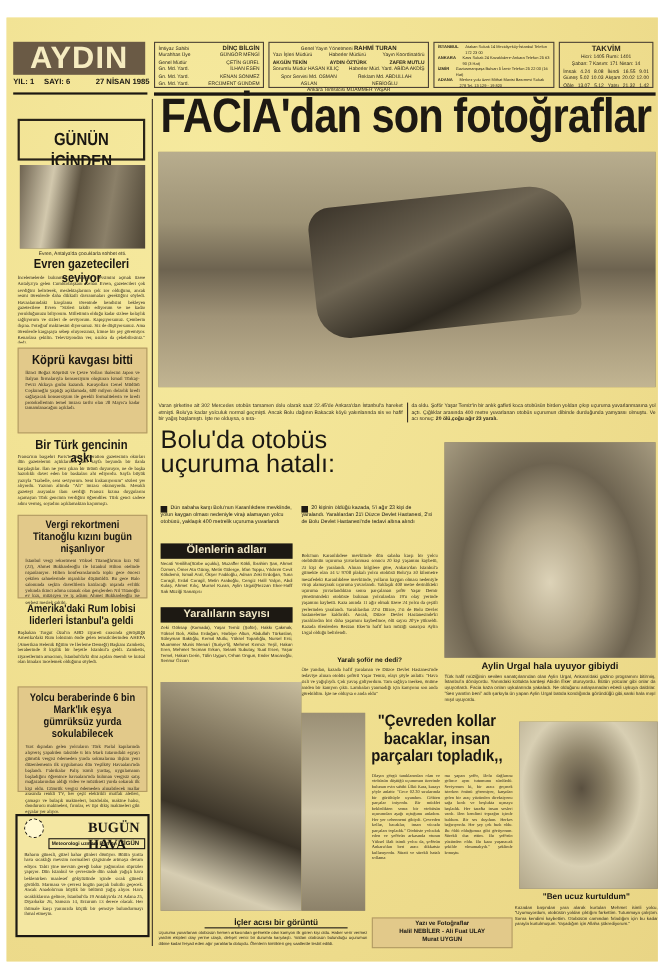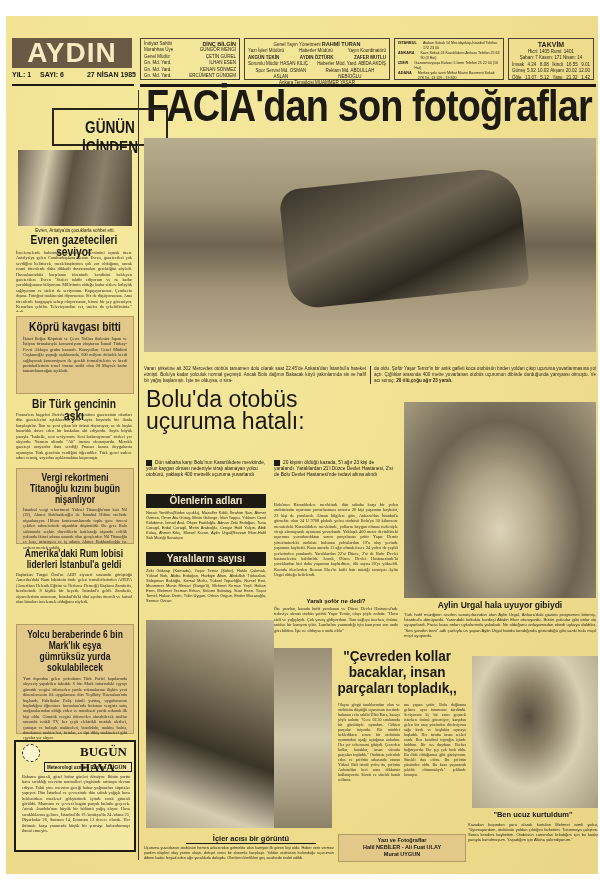--- a/index.html
+++ b/index.html
@@ -145,21 +145,21 @@
         <span>1.42</span>
       </div>
   </div>
 
   <div class="abs rule-thick" style="top:68px; left:134px; width:456px;"></div>
   <div class="abs rule-thick" style="top:68px; left:6px; width:122px; height:2px;"></div>
 
   <div class="abs headline-main">FACİA'dan son fotoğraflar</div>
 
   <div class="abs" style="left:6px; top:74px; width:124px; height:780px;">
-    <div class="abs gunun" style="left:4px; top:18px; width:116px; height:38px;margin-left:36px;">
+    <div class="abs gunun" style="left:4px; top:18px; width:116px; height:38px;">
       <div class="gunun-text" style="margin-top:8px">GÜNÜN İÇİNDEN</div>
     </div>
     <div class="abs photo" style="left:6px; top:60px; width:114px; height:76px;">
       <div class="shade1" style="background:linear-gradient(100deg,#6e6350 0%,#d2c8ad 25%,#5c5240 45%,#8b8069 70%,#4e4535 100%)"></div>
     </div>
     <div class="abs caption" style="left:6px; top:138px; width:114px;">Evren, Antalya'da çocuklarla sohbet etti.</div>
 
     <div class="abs sb-head" style="left:0; top:144px; width:124px; font-size:12px;">Evren gazetecileri seviyor</div>
     <div class="abs body-text" style="left:4px; top:160px; width:116px; height:62px; overflow:hidden;">İncelemelerde bulunmak ve turizm mevsimini açmak üzere Antalya'ya gelen Cumhurbaşkanı Kenan Evren, gazetecileri çok sevdiğini belirterek, meslektaşlarının çok zor olduğunu, ancak resmi törenlerde daha dikkatli davranmaları gerektiğini söyledi. Havaalanındaki karşılama töreninde kendisini bekleyen gazetecilere Evren "Sizleri takdir ediyorum ve ne kadar yorulduğunuzu biliyorum. Milletimin olduğu kadar sizlere kolaylık sağlıyorum ve sizleri de seviyorum. Kapışıyorsunuz. Çemberin dışına. Fotoğraf makinesini diyorsunuz. Siz de düşüyorsunuz. Ama törenlerde kargaşaya sebep oluyorsunuz, kimse bir şey göremiyor. Kenarlara çekilin. Televizyondan ver, usulca da çekebilirsiniz." dedi.</div>
 
@@ -172,21 +172,21 @@
     <div class="abs body-text" style="left:4px; top:322px; width:116px; height:52px; overflow:hidden;">Fransa'nın başşehri Paris'te ünlü Liberation gazetesinin okurları dün gazetelerini açtıklarında tam sayfa boyunda bir ilanla karşılaştılar. İlan ne yeni çıkan bir ürünü duyuruyor, ne de başka hazırlıklı davet eden bir baskaları ahi ediyordu. Sayfa büyük yazıyla "Isabelle, seni seviyorum. Seni kıskanıyorum" sözleri yer alıyordu. Yazının altında "Ali" imzası okunuyordu. Meraklı gazeteyi arayanlar ilanı sevdiği Fransız kızına duygularını açamayan Türk gencinin verdiğini öğrendiler. Türk genci sadece adını vermiş, soyadını açıklamaktan kaçınmıştı.</div>
 
     <div class="abs sidebar-box" style="left:4px; top:378px; width:118px; height:76px;">
       <div class="sb-head" style="margin-top:3px; font-size:10px; line-height:11px;">Vergi rekortmeni Titanoğlu kızını bugün nişanlıyor</div>
       <div class="body-text" style="padding:2px 6px; height:46px; overflow:hidden;">İstanbul vergi rekortmeni Yüksel Titanoğlu'nun kızı Nil (22), Ahmet Bukhardeoğlu ile İstanbul Hilton otelinde nişanlanıyor. Hilton konferanslarında toplu gece öncesi çekilen sahnelerinde nişanlılar düşünüldü. Bu gece Balo salonunda seçkin davetlilerin katılacağı nişanda evlilik yolunda ikinci adıma uzanak olan gençlerden Nil Titanoğlu ev kızı, müzisyen ve iş adamı Ahmet Bukhardeoğlu ise serbest meslek sahibi.</div>
     </div>
 
     <div class="abs sb-head" style="left:0; top:458px; width:124px; font-size:10px; line-height:11px;">Amerika'daki Rum lobisi liderleri İstanbul'a geldi</div>
     <div class="abs body-text" style="left:4px; top:482px; width:116px; height:50px; overflow:hidden;">Başbakan Turgut Özal'ın ABD ziyareti sırasında görüştüğü Amerika'daki Rum lobisinin önde gelen temsilcilerinden AHEPA (Amerikan Helenik Eğitim ve İlerleme Derneği) Başkanı Zambetis, beraberinde 8 kişilik bir heyetle İstanbul'a geldi. Zambetis, ziyaretlerinin amacının, İstanbul'da'ki dini açıdan önemli ve kutsal olan binaları incelemek olduğunu söyledi.</div>
 
-    <div class="abs sidebar-box" style="left:4px; top:534px; width:118px; height:110px;">
+    <div class="abs sidebar-box" style="left:4px; top:534px; width:118px; height:96px;">
       <div class="sb-head" style="margin-top:4px; font-size:10px; line-height:11px;">Yolcu beraberinde 6 bin Mark'lık eşya gümrüksüz yurda sokulabilecek</div>
       <div class="body-text" style="padding:3px 6px; height:68px; overflow:hidden;">Yurt dışından gelen yolcuların Türk Parlal kapılarında alışveriş yapabilen taksitde 6 bin Mark tutarındaki eşyayı gümrük vergisi ödemeden yurda sokmalarına ilişkin yeni düzenlemenin ilk uygulaması dün Yeşilköy Havaalanı'nda başlandı. Fabrikalar Paliş isimli yurttaş, uygulamanın başladığını öğrenince havaalanı'nda bulunan vergisiz satış mağazalarından aldığı video ve müzikseti yurda sokarak ilk kişi oldu. Gümrük vergisi ödemeden alınabilecek mallar arasında renkli TV, her çeşit elektrikli mutfak aletleri, çamaşır ve bulaşık makineleri, buzdolabı, makine halısı, dondurucu makineleri, fırınlar, ev tipi dikiş makineleri gibi eşyalar yer alıyor.</div>
     </div>
 
     <div class="abs" style="left:2px; top:650px; width:122px; height:112px; border:2px solid #1d1913; background:#f4e7a2;">
       <div style="position:absolute; left:6px; top:2px; width:18px; height:18px; border-radius:50%; border:1.5px dashed #1d1913; background:#fff8d0;"></div>
       <div style="position:absolute; left:28px; top:2px; font-family:'Liberation Serif',serif; font-weight:900; font-size:13px;margin-left:36px;">BUGÜN HAVA</div>
       <div style="position:absolute; left:28px; top:20px; width:88px; border:1px solid #1d1913; font-size:4.5px; padding:1px 2px; font-weight:bold;">
         <span>Meteorologi uzmanı Burhan</span> <span style="font-size:5.5px">İYİGÜN</span>
       </div>

